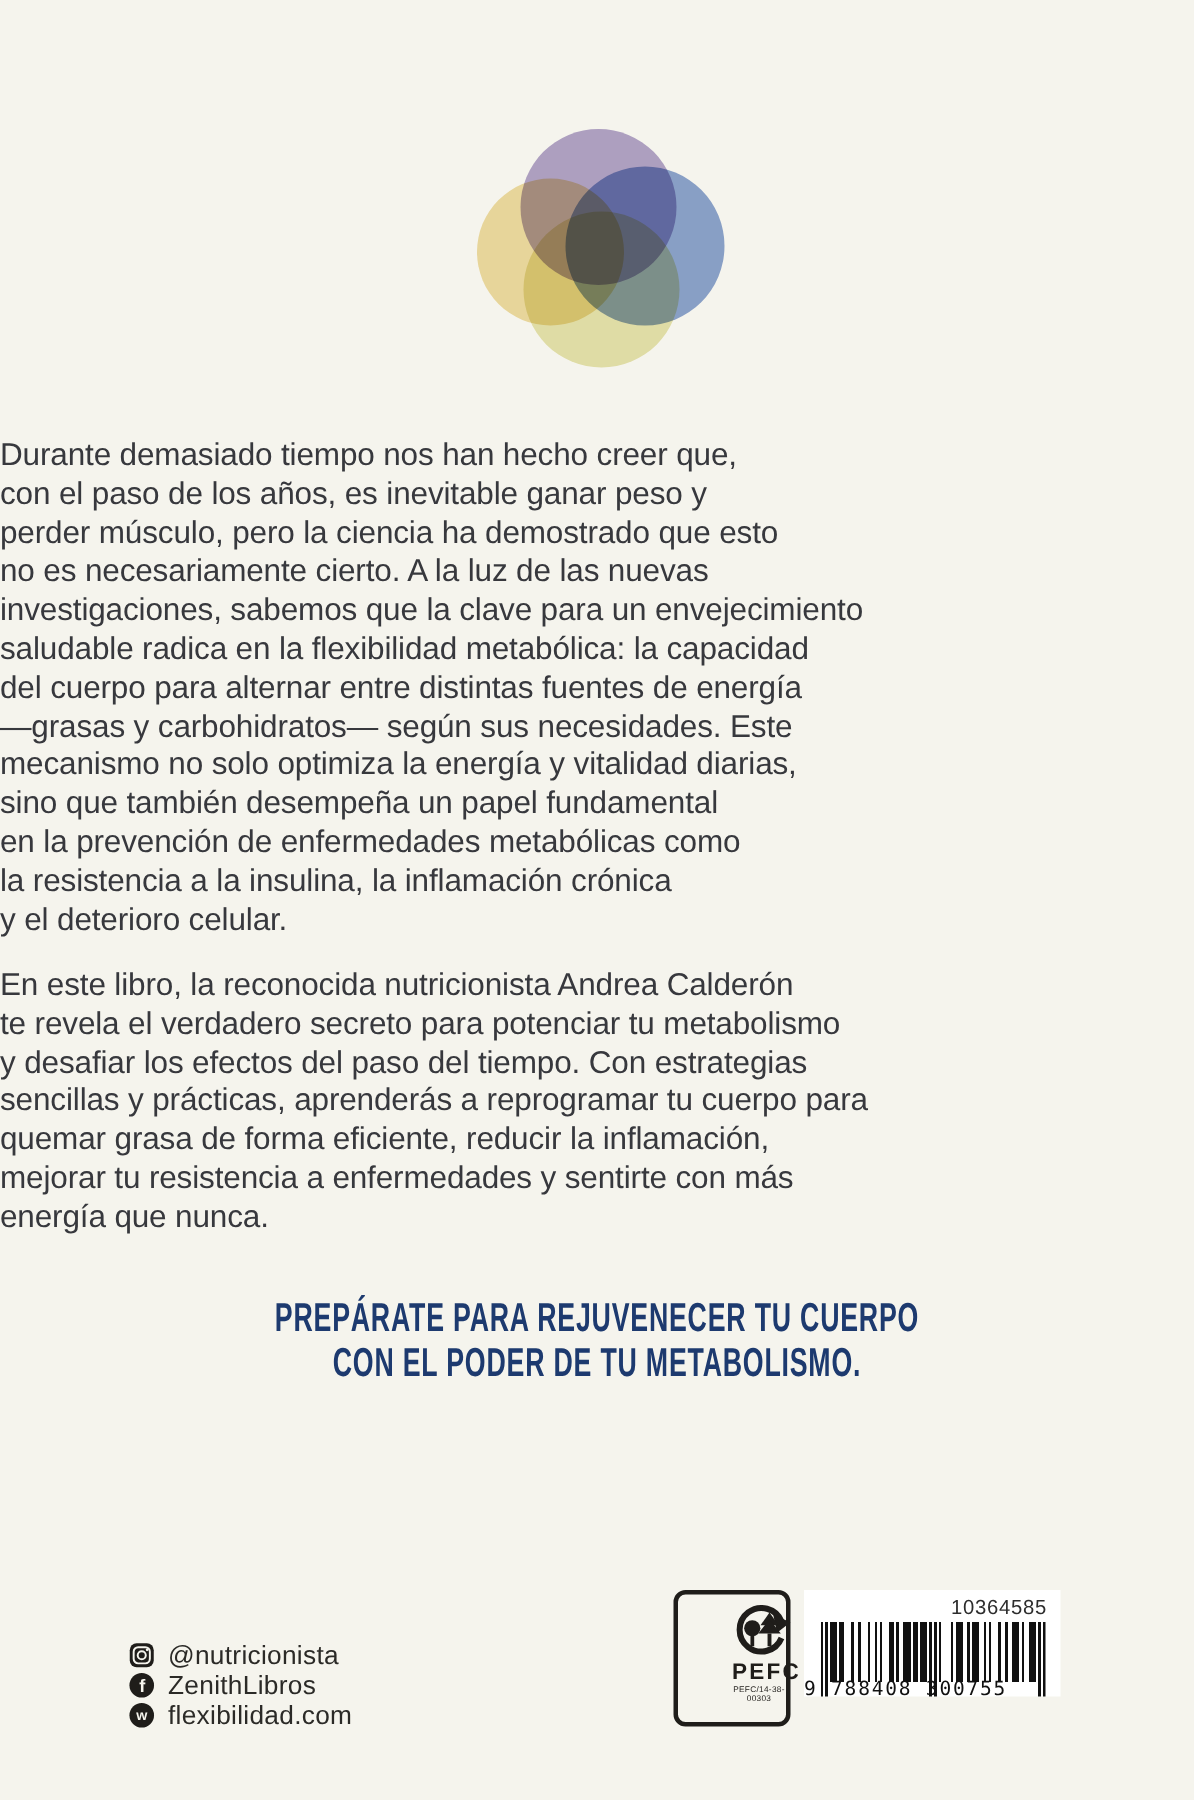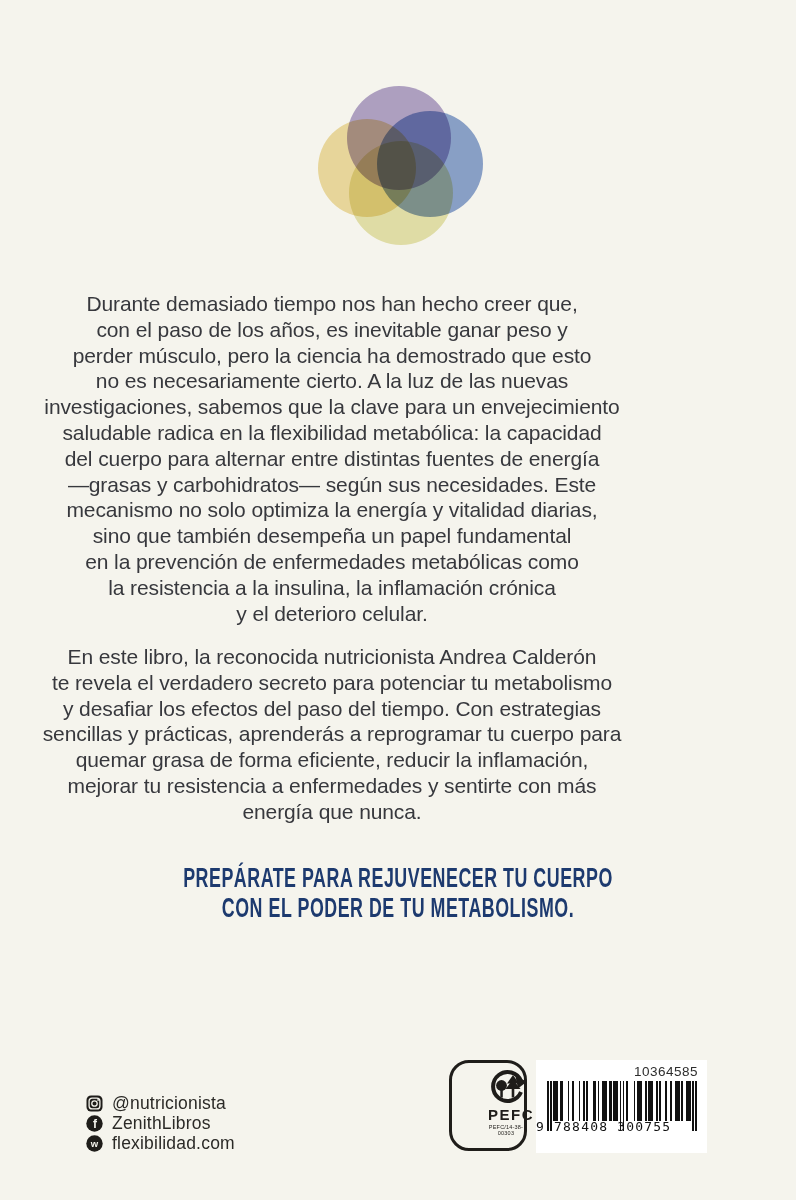--- a/index.html
+++ b/index.html
@@ -10,51 +10,51 @@
   }
   
   .logo{position:absolute;left:0;top:0;width:796px;height:260px;}
   .circle{position:absolute;border-radius:50%;mix-blend-mode:multiply;}
   .c-purple{left:347px;top:86px;width:104px;height:104px;background:#b4a6ce;}
   .c-yellow{left:318px;top:119px;width:98px;height:98px;background:#f1dfa6;}
   .c-blue{left:377px;top:111px;width:106px;height:106px;background:#8ea6d4;}
   .c-bottom{left:349px;top:141px;width:104px;height:104px;background:#e9e6b2;}
   
   .para{
-    position:absolute;left:0;width:664px;text-align:center;
+    position:absolute;left:0;width:664px;
     color:#37383d;font-size:21px;line-height:25.8px;
     letter-spacing:-0.1px;white-space:pre-line;
   }
   .p1{top:291px;}
   .p2{top:644px;}
   
   .tagline{
     position:absolute;top:864px;left:0;width:796px;text-align:center;
     color:#1d3a6f;font-weight:700;font-size:27px;line-height:29.5px;
     letter-spacing:0.8px;white-space:pre-line;
     transform:scaleX(0.66);transform-origin:50% 50%;
   }
   
   .social{position:absolute;left:86px;top:1093px;}
   .social-row{display:flex;align-items:center;height:20px;}
   .social-row .ic{width:17px;height:17px;flex:0 0 17px;margin-right:9px;}
   .social-label{font-size:17.5px;color:#2b2a27;letter-spacing:0.2px;}
   
   .pefc{
     position:absolute;left:449px;top:1060px;width:78px;height:91px;
-    border:3px solid #1f1d1a;border-radius:20px;box-sizing:border-box;
+    border:3px solid #1f1d1a;border-radius:8px;box-sizing:border-box;
     text-align:center;
     padding-left:36px;
   }
   .pefc-mark{display:block;margin:4px auto 0;width:40px;height:40px;}
   .pefc-title{font-weight:700;font-size:15px;letter-spacing:1.5px;color:#1f1d1a;line-height:16px;}
   .pefc-code{font-size:5.5px;color:#1f1d1a;letter-spacing:0.2px;margin-top:1px;}
   
   .barcode-box{
-    position:absolute;left:536px;top:1060px;width:171px;height:93px;
+    position:absolute;left:536px;top:1060px;width:171px;height:71px;
     background:#ffffff;
   }
   .sku{
     text-align:right;padding:5px 9px 0 0;font-size:13.5px;color:#2d2d2d;
     letter-spacing:0.5px;line-height:14px;
   }
   .bars{display:block;margin:2px auto 0;width:150px;height:50px;}
   .isbn{
     font-family:"DejaVu Sans Mono",monospace;font-size:13px;color:#111;
     text-align:left;letter-spacing:1.2px;margin-top:-12px;position:relative;

